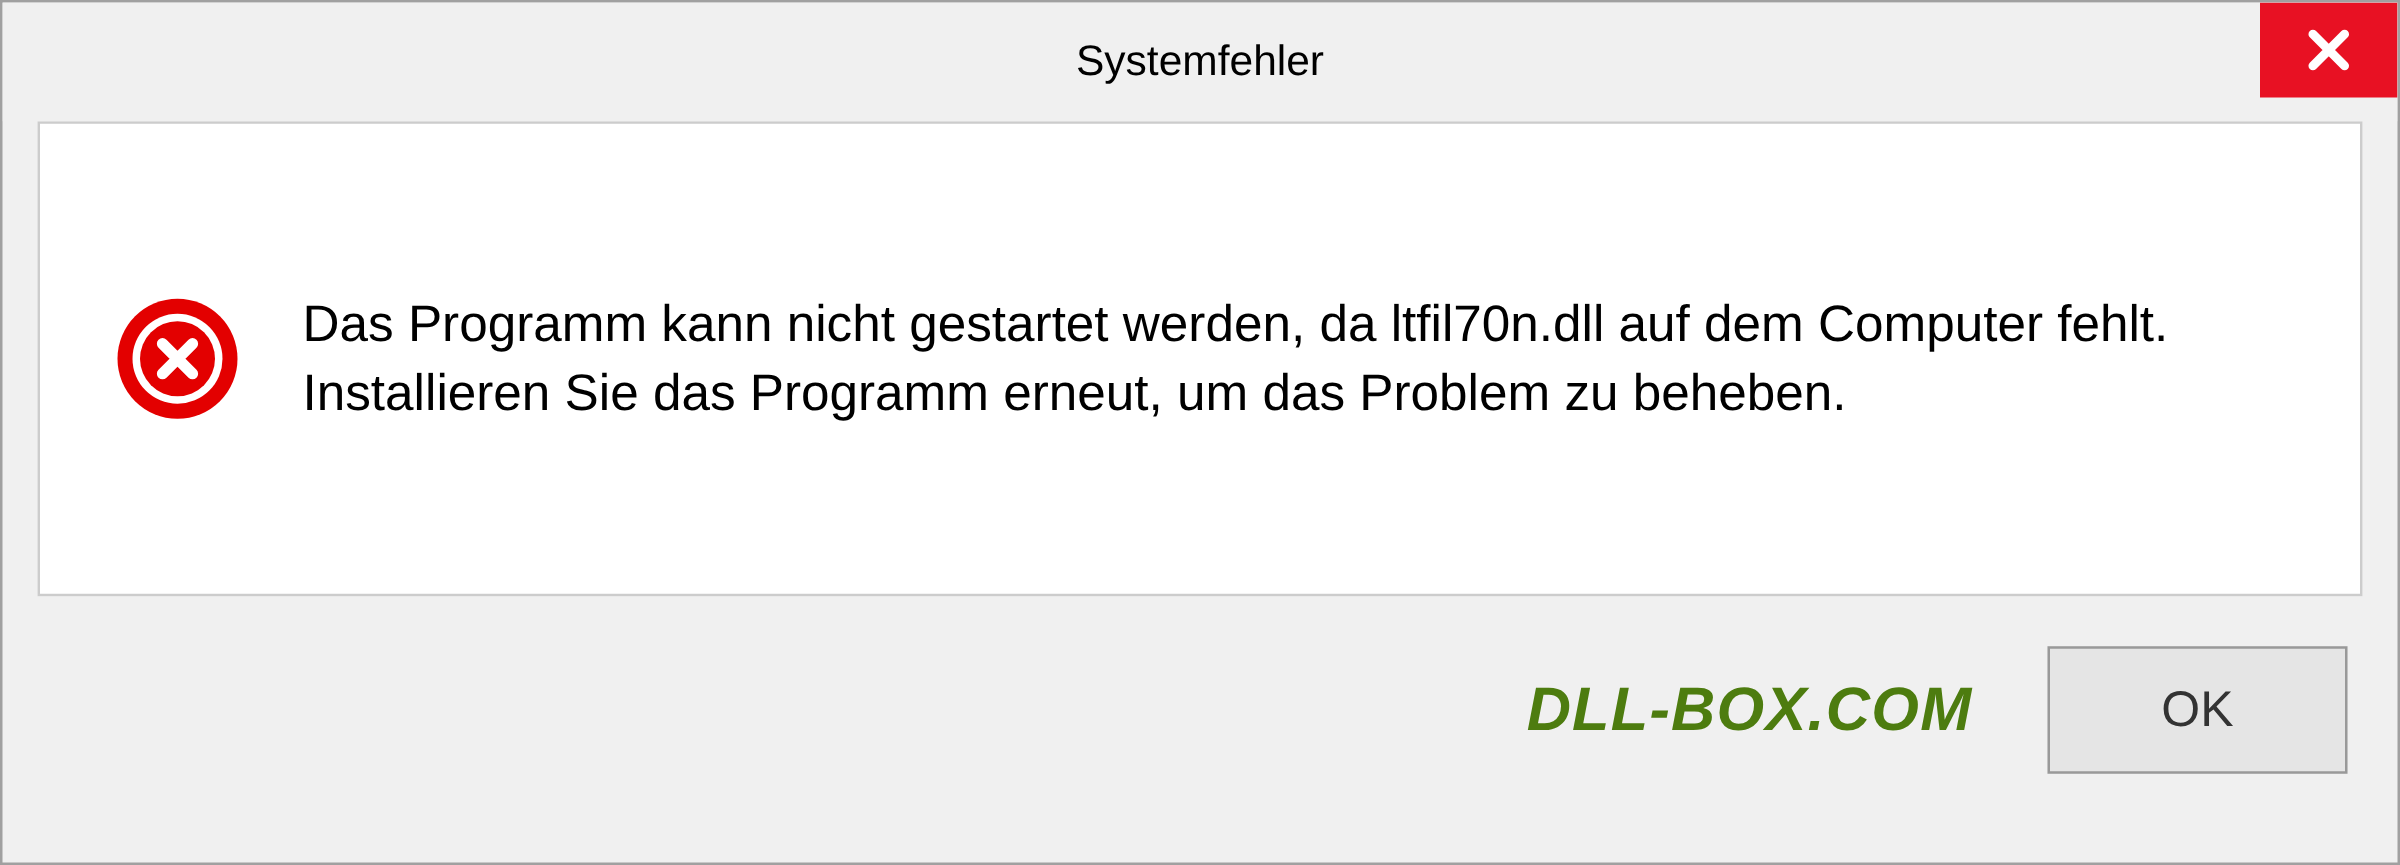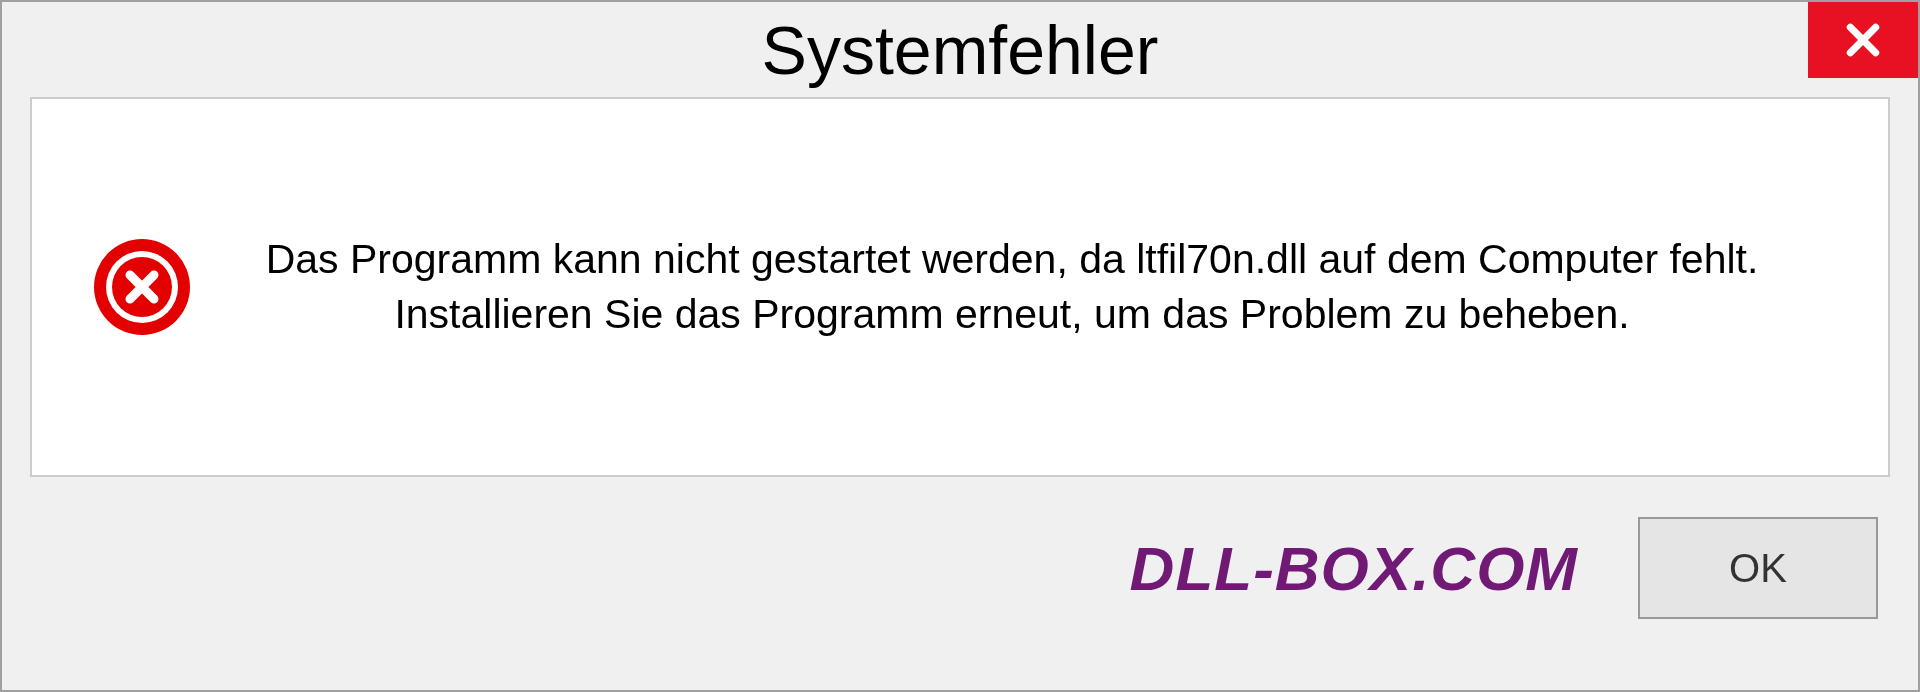--- a/index.html
+++ b/index.html
@@ -17,21 +17,21 @@
     }
     .titlebar {
       position: relative;
       height: 95px;
       background: #f0f0f0;
       display: flex;
       align-items: center;
       justify-content: center;
     }
     .title {
-      font-size: 68px;
+      font-size: 34px;
       color: #000;
       font-weight: 400;
     }
     .close-button {
       position: absolute;
       top: 0;
       right: 0;
       width: 110px;
       height: 76px;
       background: #e81123;
@@ -45,21 +45,20 @@
       height: 38px;
     }
     .content-panel {
       margin: 0 28px;
       background: #fff;
       border: 2px solid #ccc;
       height: 380px;
       display: flex;
       align-items: center;
       padding: 0 60px;
-      text-align: center;
     }
     .error-icon {
       width: 100px;
       height: 100px;
       flex-shrink: 0;
       margin-right: 50px;
     }
     .message-text {
       font-size: 41px;
       line-height: 1.35;
@@ -67,24 +66,24 @@
       max-width: 1540px;
     }
     .footer {
       display: flex;
       align-items: center;
       justify-content: flex-end;
       padding: 40px 40px 0 40px;
       gap: 60px;
     }
     .watermark {
-      font-size: 62px;
+      font-size: 49px;
       font-weight: 900;
       font-style: italic;
-      color: #701a75;
+      color: #4d7c0f;
       letter-spacing: 1px;
       font-family: Arial, sans-serif;
     }
     .ok-button {
       width: 240px;
       height: 102px;
       background: #e5e5e5;
       border: 2px solid #999;
       font-size: 40px;
       color: #333;

